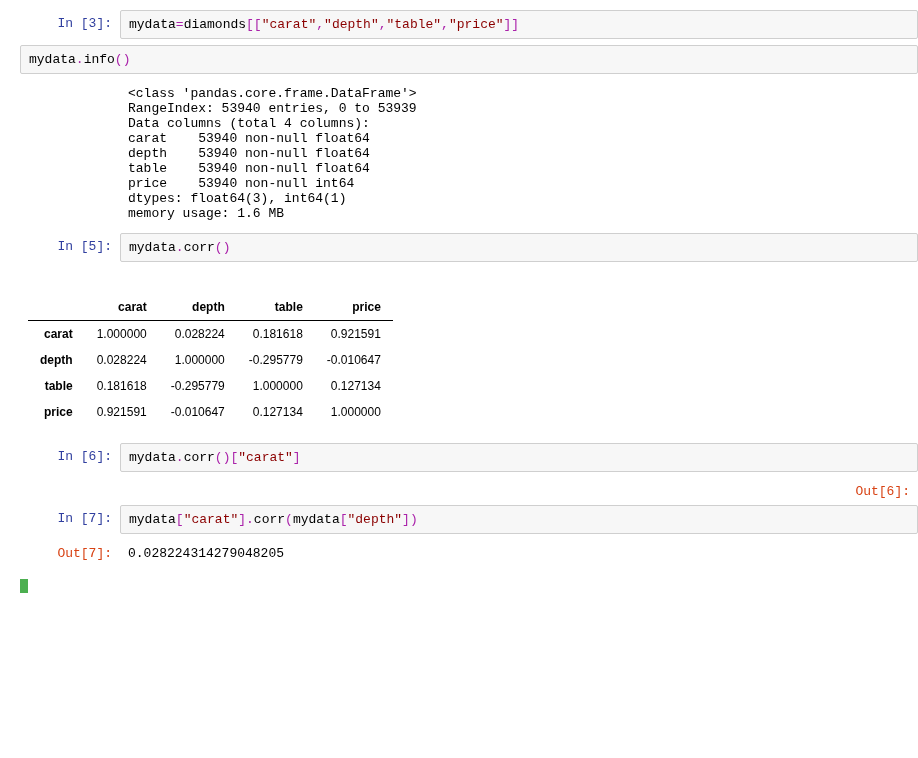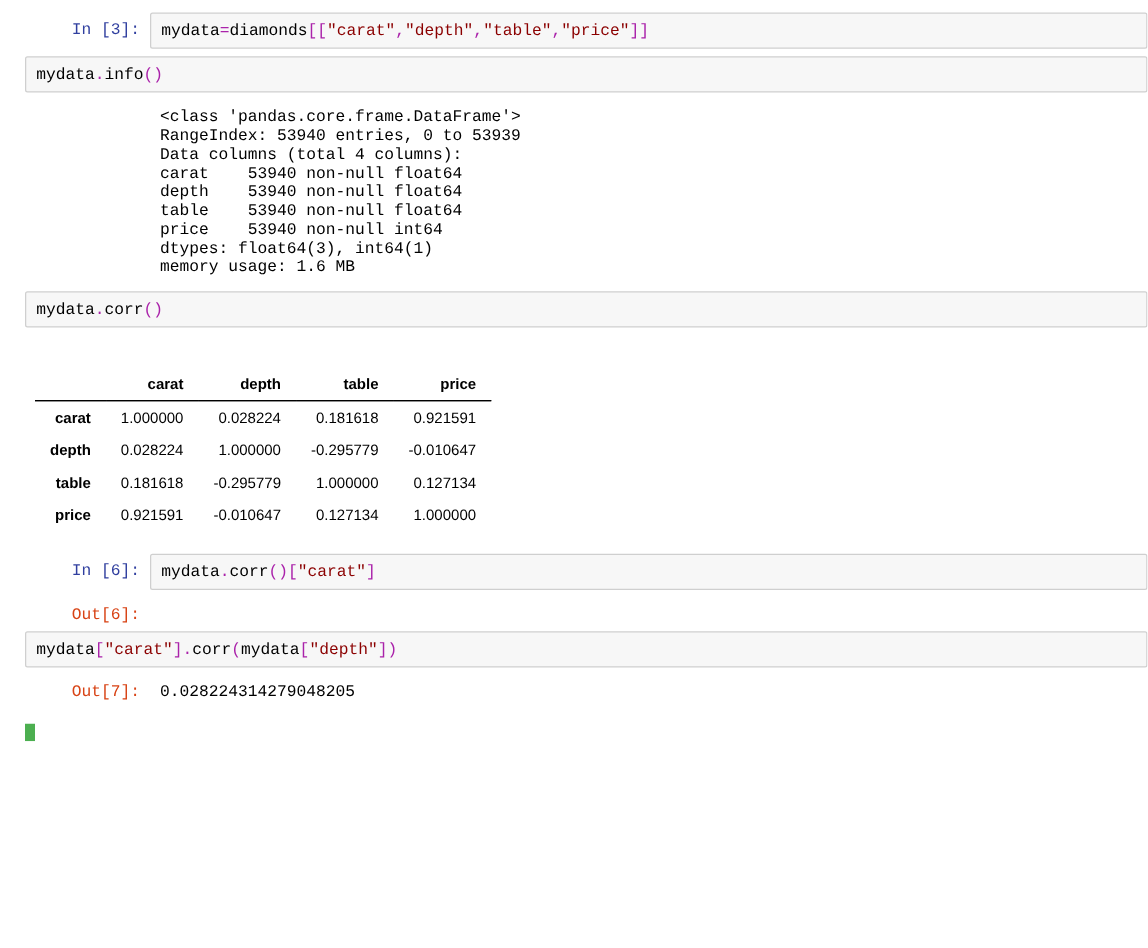--- a/index.html
+++ b/index.html
@@ -5,21 +5,21 @@
   body {
     margin: 0;
     padding: 10px 0 0 20px;
     font-family: "Courier New", Consolas, monospace;
     font-size: 13px;
     background: #fff;
     color: #000;
     width: 918px;
     box-sizing: border-box;
   }
-  .cell { display: flex; margin-bottom: 6px; }
+  .cell { display: flex; margin-bottom: 6px; justify-content: flex-end; }
   .prompt {
     width: 100px;
     text-align: right;
     padding: 6px 8px 0 0;
     box-sizing: border-box;
     font-family: "Courier New", monospace;
   }
   .prompt.in { color: #303F9F; }
   .prompt.out { color: #D84315; }
   .input-area {
@@ -88,20 +88,21 @@
 Data columns (total 4 columns):
 carat    53940 non-null float64
 depth    53940 non-null float64
 table    53940 non-null float64
 price    53940 non-null int64
 dtypes: float64(3), int64(1)
 memory usage: 1.6 MB</div>
 </div>
 
 <div class="cell">
+  <div class="prompt in">In  [5]:</div>
   <div class="input-area">
     <span class="nm">mydata</span><span class="op">.</span><span class="nm">corr</span><span class="op">()</span>
   </div>
 </div>
 
 <div class="cell">
   <div class="output-area" style="white-space:normal">
     <table class="html-table" id="corrTable">
         <thead>
           <tr>
@@ -151,20 +152,21 @@
   <div class="input-area">
     <span class="nm">mydata</span><span class="op">.</span><span class="nm">corr</span><span class="op">()[</span><span class="str">"carat"</span><span class="op">]</span>
   </div>
 </div>
 
 <div class="cell">
   <div class="prompt out">Out[6]:</div>
 </div>
 
 <div class="cell">
+  <div class="prompt in">In  [7]:</div>
   <div class="input-area">
     <span class="nm">mydata</span><span class="op">[</span><span class="str">"carat"</span><span class="op">].</span><span class="nm">corr</span><span class="op">(</span><span class="nm">mydata</span><span class="op">[</span><span class="str">"depth"</span><span class="op">])</span>
   </div>
 </div>
 
 <div class="cell">
   <div class="prompt out">Out[7]:</div>
   <div class="output-area">0.028224314279048205</div>
 </div>
 

